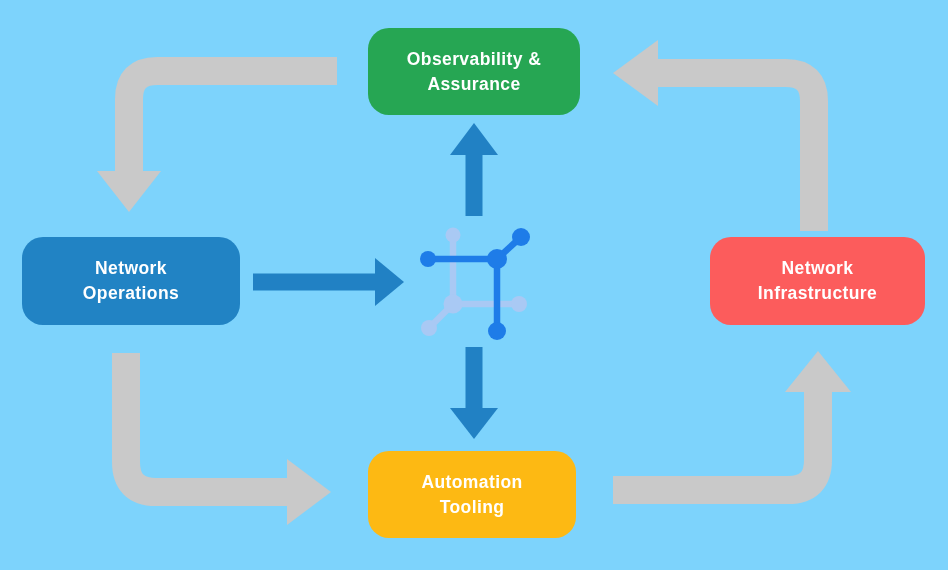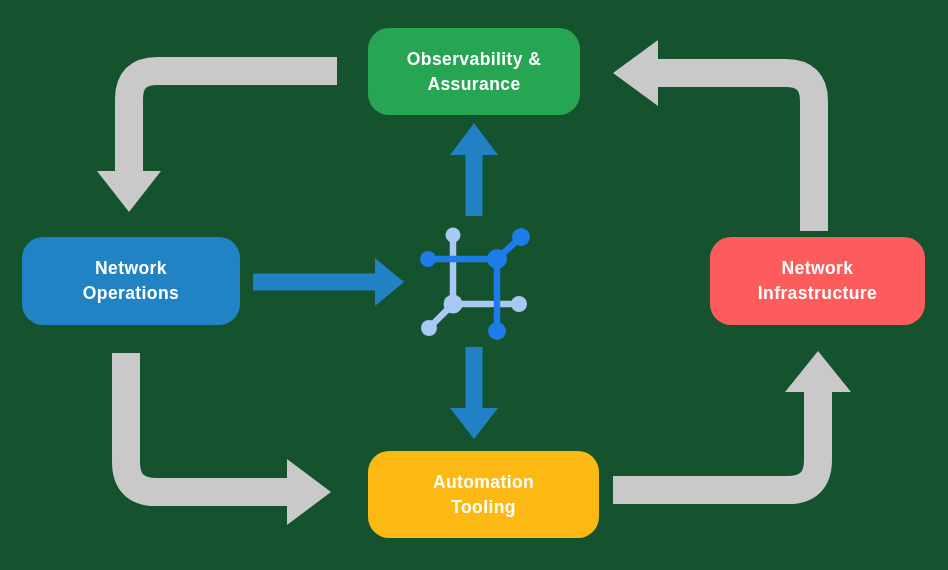--- a/index.html
+++ b/index.html
@@ -31,36 +31,36 @@
     white-space: pre-line;
     text-align: center;
     font-size: 17.5px;
     font-weight: 600;
     letter-spacing: 0.4px;
     line-height: 1.42;
   }
   .node-top    { left: 368px; top: 28px;  width: 212px; height: 87px; }
   .node-left   { left: 22px;  top: 237px; width: 218px; height: 88px; }
   .node-right  { left: 710px; top: 237px; width: 215px; height: 88px; }
-  .node-bottom { left: 368px; top: 451px; width: 231px; height: 87px; }
+  .node-bottom { left: 368px; top: 451px; width: 208px; height: 87px; }
   .center-icon {
     position: absolute;
     left: 412px;
     top: 222px;
     width: 126px;
     height: 126px;
   }
   .cycle-shaft { fill: none; stroke-width: 28px; }
   .flow-shaft  { fill: none; stroke-width: 17px; }
   .icon-line   { fill: none; stroke-width: 6.5px; stroke-linecap: round; }
 </style>
 </head>
 <body>
 
-<div class="canvas" style="background: #14532d;">
+<div class="canvas" style="background: #7dd3fc;">
 
   <svg class="arrow-layer" viewBox="0 0 948 570">
 
     <g>
       <path class="cycle-shaft" d="M 337 71 L 157 71 Q 129 71 129 99 L 129 173" stroke="#C9C9C9"></path>
       <polygon points="97,171 161,171 129,212" fill="#C9C9C9"></polygon>
     </g>
 
     <g>
       <path class="cycle-shaft" d="M 814 231 L 814 101 Q 814 73 786 73 L 657 73" stroke="#C9C9C9"></path>

